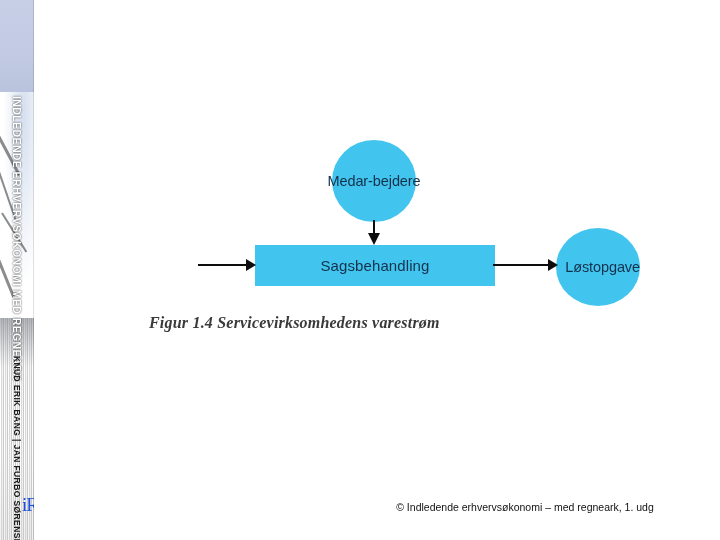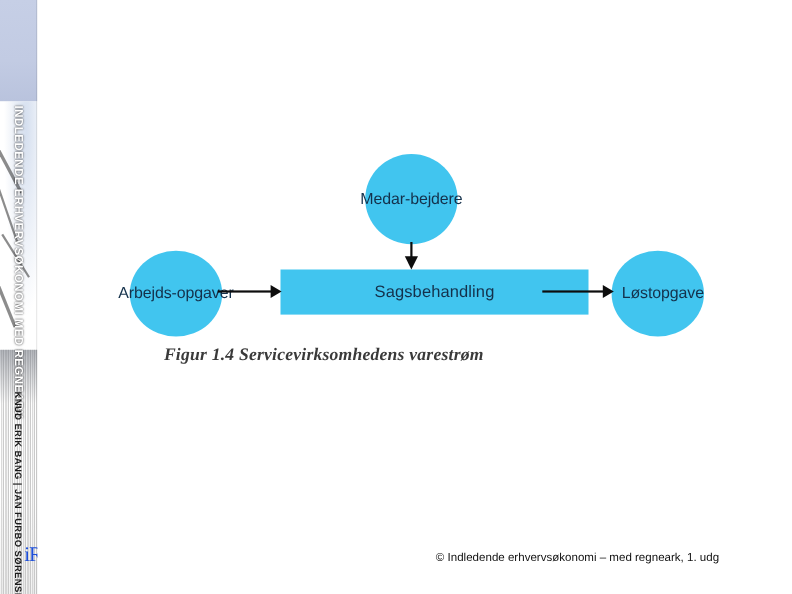--- a/index.html
+++ b/index.html
@@ -114,21 +114,21 @@
     line-height: 1.12;
     letter-spacing: -0.1px;
   }
   #node-medarbejdere { left: 298px; top: 140px; width: 84px; height: 82px; }
   #node-arbejdsopgaver { left: 84px; top: 228px; width: 84px; height: 78px; }
   #node-lostopgave { left: 522px; top: 228px; width: 84px; height: 78px; justify-content: flex-end; }
 
   #node-sagsbehandling {
     position: absolute;
     left: 221px; top: 245px;
-    width: 280px; height: 41px;
+    width: 240px; height: 41px;
     background: #41c5ef;
     display: flex;
     align-items: center;
     justify-content: center;
     color: #14314b;
     font-size: 15px;
     letter-spacing: 0.1px;
   }
 
   .arrow-h { position: absolute; height: 12px; }
@@ -218,24 +218,20 @@
   <div id="publisher-logo">iR</div>
 </div>
 
 <div id="diagram">
 
   <div class="ellipse" id="node-medarbejdere">
     <span>Medar-</span>
     <span>bejdere</span>
   </div>
 
-  <div class="ellipse" id="node-arbejdsopgaver">
-    <span>Arbejds-</span>
-    <span>opgaver</span>
-  </div>
 
   <div id="node-sagsbehandling">
     <span>Sagsbehandling</span>
   </div>
 
   <div class="ellipse" id="node-lostopgave">
     <span>Løst</span>
     <span>opgave</span>
   </div>
 

